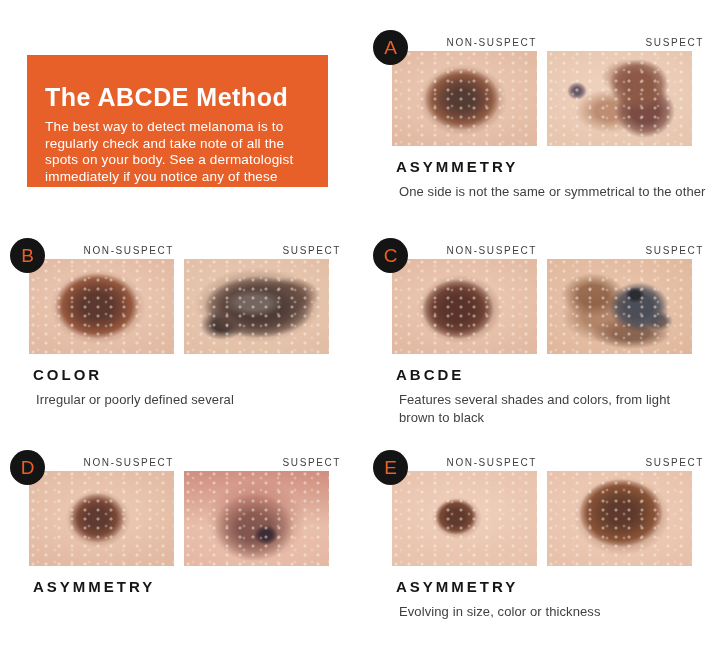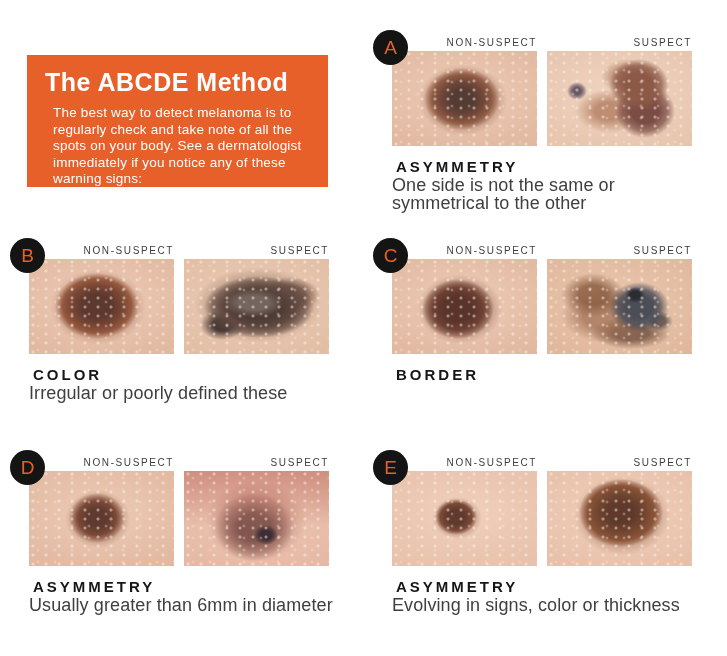--- a/index.html
+++ b/index.html
@@ -8,24 +8,24 @@
     font-family:"Liberation Sans", sans-serif; overflow:hidden;
   }
 
   
   .intro {
     position:absolute; left:27px; top:55px; width:301px; height:132px;
     background:var(--accent-orange,#e7602a); box-sizing:border-box;
     padding:13px 17px 0 18px; color:#ffffff;
   }
   .intro h1 {
-    margin:0 0 7px 0; font-size:25px; font-weight:bold; letter-spacing:.5px;
+    margin:15px 0 7px 0; font-size:25px; font-weight:bold; letter-spacing:.5px;
   }
   .intro p {
-    margin:8px; font-size:13.5px; line-height:16.5px; letter-spacing:.2px;
+    margin:0; font-size:13.5px; line-height:16.5px; letter-spacing:.2px;
   }
 
   
   .card { position:absolute; width:332px; height:200px; }
   .pos-a { left:373px; top:30px; }
   .pos-b { left:10px;  top:238px; }
   .pos-c { left:373px; top:238px; }
   .pos-d { left:10px;  top:450px; }
   .pos-e { left:373px; top:450px; }
 
@@ -34,29 +34,29 @@
     background:var(--badge-black,#141414); z-index:3;
     display:flex; align-items:center; justify-content:center;
     color:var(--accent-orange,#e7602a); font-size:19px; line-height:1;
   }
   .col-label {
     position:absolute; top:7px; width:145px; text-align:right;
     font-size:10px; letter-spacing:1.6px; color:#3e3e3e; line-height:11px;
     white-space:nowrap;
   }
   .label-left  { left:19px; }
-  .label-right { left:174px; }
+  .label-right { left:186px; }
 
   .card-title {
     position:absolute; left:19px; top:124px; margin:4px;
     font-size:15px; font-weight:bold; letter-spacing:3px; color:#161616;
   }
   .card-desc {
-    position:absolute; left:19px; top:146px; margin:0; width:310px;
-    font-size:18px; line-height:18px; color:#3f3f3f; letter-spacing:.1px;
+    position:absolute; left:19px; top:146px; margin:7px; width:310px;
+    font-size:13px; line-height:18px; color:#3f3f3f; letter-spacing:.1px;
   }
 
   
   .photo {
     position:absolute; top:21px; width:145px; height:95px;
     background-color:#e9c2ab; background-repeat:no-repeat; z-index:1;
   }
   .photo-left  { left:19px; }
   .photo-right { left:174px; }
   
@@ -154,51 +154,51 @@
 
   <section class="card pos-b">
     <div class="badge">
       <span>B</span>
     </div>
     <div class="col-label label-left">NON-SUSPECT</div>
     <div class="col-label label-right">SUSPECT</div>
     <div class="photo photo-left ph-b-non"></div>
     <div class="photo photo-right ph-b-sus"></div>
     <h2 class="card-title">COLOR</h2>
-    <p class="card-desc">Irregular or poorly defined these</p>
+    <p class="card-desc">Irregular or poorly defined several</p>
   </section>
 
   <section class="card pos-c">
     <div class="badge">
       <span>C</span>
     </div>
     <div class="col-label label-left">NON-SUSPECT</div>
     <div class="col-label label-right">SUSPECT</div>
     <div class="photo photo-left ph-c-non"></div>
     <div class="photo photo-right ph-c-sus"></div>
-    <h2 class="card-title">BORDER</h2>
+    <h2 class="card-title">ABCDE</h2>
+    <p class="card-desc">Features several shades and colors, from light brown to black</p>
   </section>
 
   <section class="card pos-d">
     <div class="badge">
       <span>D</span>
     </div>
     <div class="col-label label-left">NON-SUSPECT</div>
     <div class="col-label label-right">SUSPECT</div>
     <div class="photo photo-left ph-d-non"></div>
     <div class="photo photo-right ph-d-sus"></div>
     <h2 class="card-title">ASYMMETRY</h2>
-    <p class="card-desc">Usually greater than 6mm in diameter</p>
   </section>
 
   <section class="card pos-e">
     <div class="badge">
       <span>E</span>
     </div>
     <div class="col-label label-left">NON-SUSPECT</div>
     <div class="col-label label-right">SUSPECT</div>
     <div class="photo photo-left ph-e-non"></div>
     <div class="photo photo-right ph-e-sus"></div>
     <h2 class="card-title">ASYMMETRY</h2>
-    <p class="card-desc">Evolving in signs, color or thickness</p>
+    <p class="card-desc">Evolving in size, color or thickness</p>
   </section>
 
 </div>
 
 </body></html>

